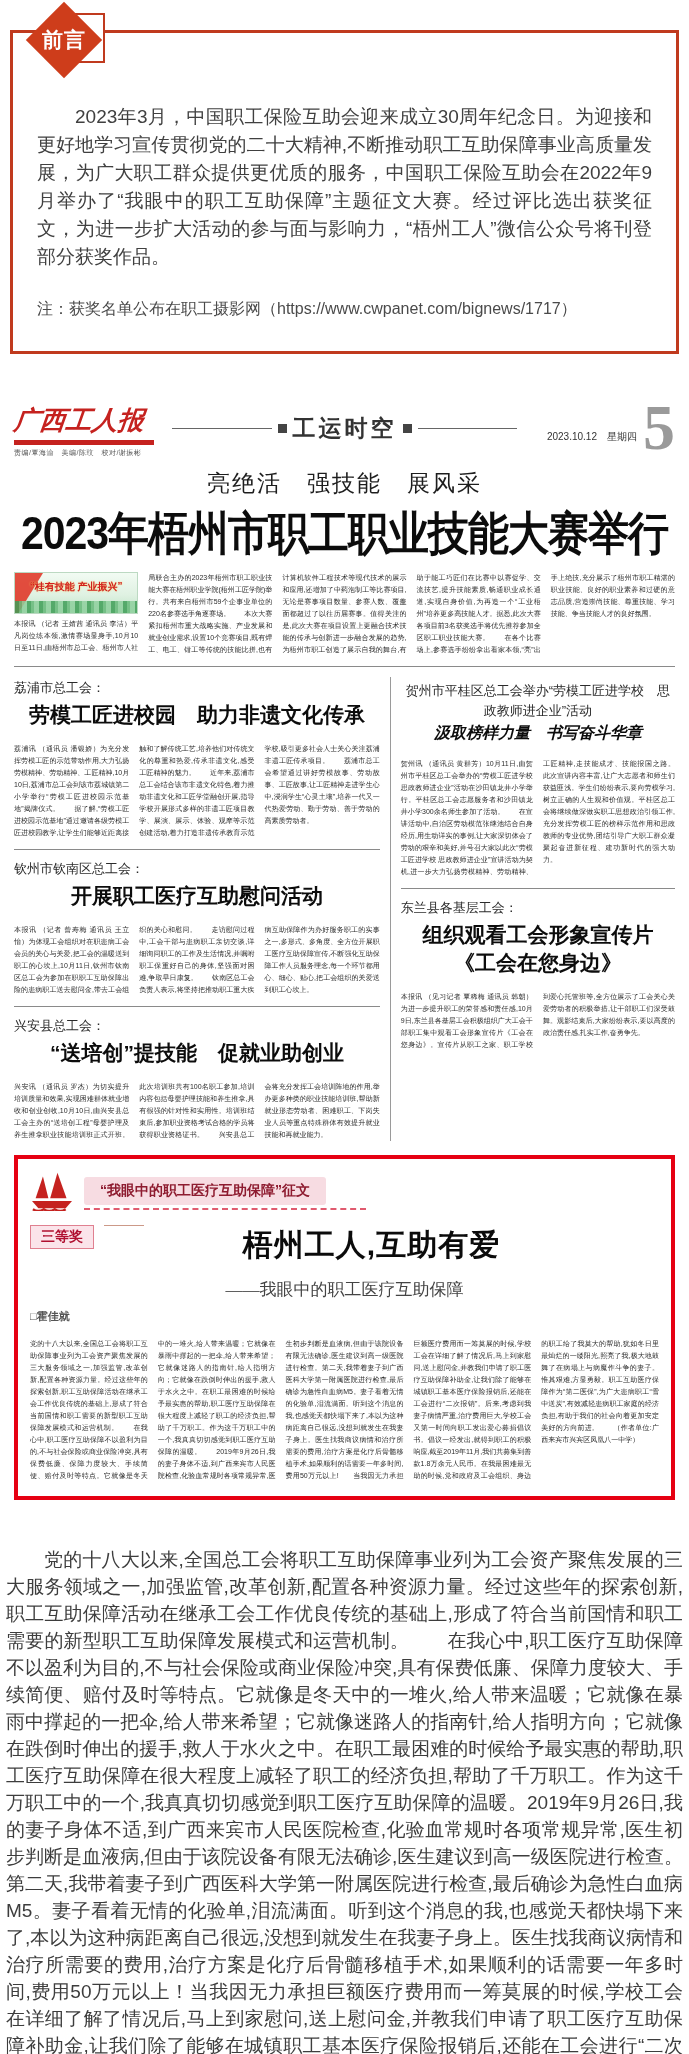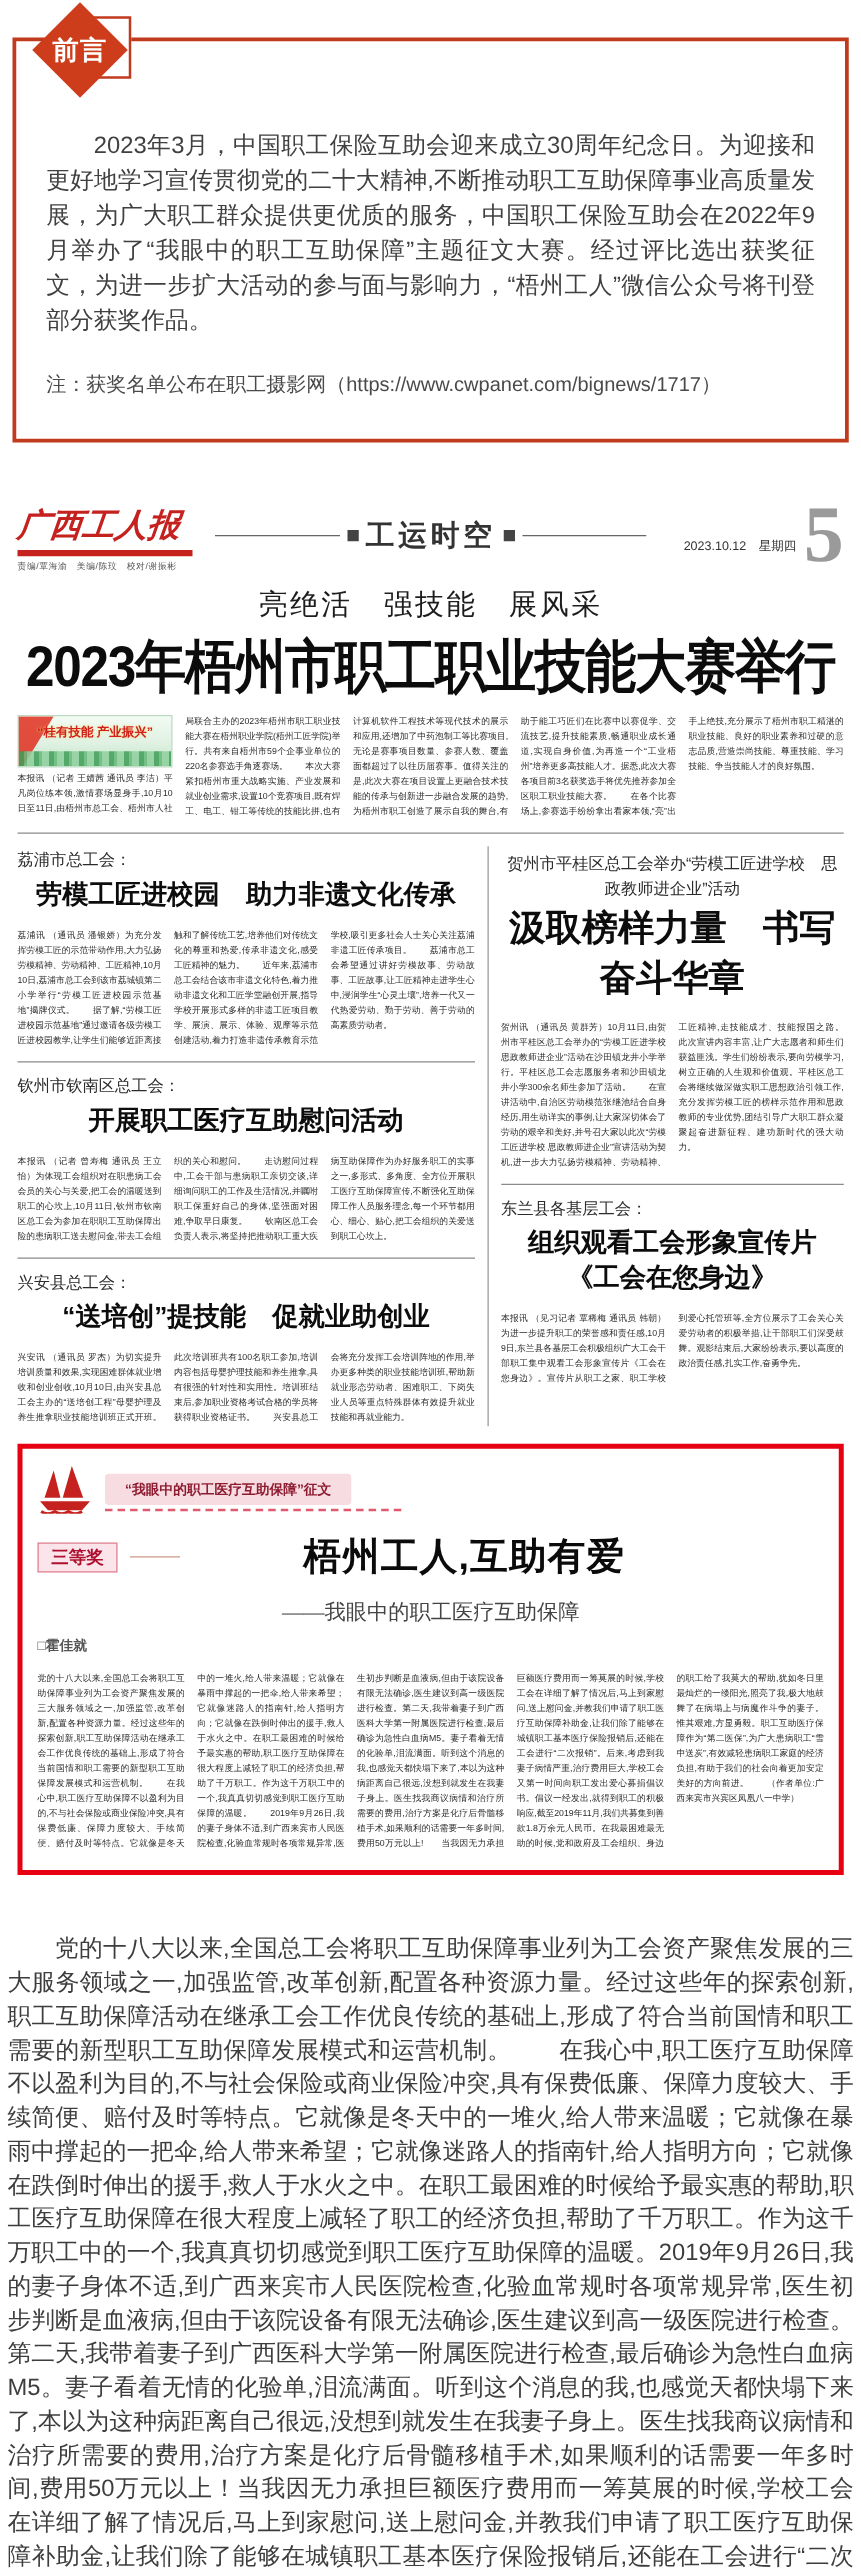--- a/index.html
+++ b/index.html
@@ -44,28 +44,28 @@
   .banner-ribbon{position:absolute;left:-6px;top:0;width:34px;height:40px;background:#E03A2A;clip-path:polygon(0 0,100% 0,28% 100%,0 100%);opacity:.9;}
 
   .h-rule{border:0;border-top:1.5px solid #8a8a8a;margin:10px 0;}
 
   .mid{display:flex;margin-top:2px;}
   .mid-left{flex:0 0 57%;box-sizing:border-box;padding-right:10px;border-right:1px solid #9a9a9a;}
   .mid-right{flex:1;box-sizing:border-box;padding-left:10px;}
   .sec-label{font-size:13px;color:#2b2b2b;margin:2px 0 4px 0;}
   .sec-headline{font-size:21px;font-weight:900;color:#0c0c0c;text-align:center;margin:0 0 6px 0;letter-spacing:0;}
   .sec-kicker{font-size:13px;color:#2b2b2b;text-align:center;line-height:20px;margin:4px 0 2px 0;}
-  .sec-headline-lg{font-size:29px;}
+  .sec-headline-lg{font-size:16px;font-style:italic;}
 
   .featured{border:4px solid #E60012;margin-top:14px;padding:12px 12px 14px 12px;}
   .feat-banner-row{display:flex;align-items:center;gap:10px;}
   .boat-icon{flex:0 0 44px;height:40px;}
-  .banner-pill{background:#F7DCE2;color:#8E1C30;font-weight:800;font-size:11px;padding:5px 16px;border-radius:3px;position:relative;}
+  .banner-pill{background:#F7DCE2;color:#8E1C30;font-weight:800;font-size:14px;padding:5px 16px;border-radius:3px;position:relative;}
   .banner-pill::after{content:"";position:absolute;left:0;right:-40px;bottom:-5px;border-bottom:2px dashed #E05A6E;}
-  .feat-title-row{display:flex;align-items:center;gap:10px;margin-top:14px;}
+  .feat-title-row{display:flex;align-items:flex-start;gap:10px;margin-top:14px;}
   .award-tag{flex:0 0 auto;border:1px solid #E08090;background:#FBE4EA;color:#B01030;font-size:14px;font-weight:700;padding:2px 10px;}
   .award-dash{flex:0 0 40px;height:1px;background:#c98;}
   .feat-title{flex:1;text-align:center;font-size:30px;font-weight:900;color:#0b0b0b;letter-spacing:1px;margin-right:70px;}
   .feat-subtitle{text-align:center;font-size:17px;color:#444;margin-top:12px;font-family:"Liberation Serif","DejaVu Serif",serif;}
   .feat-author{text-align:left;font-size:11px;font-weight:700;color:#555;margin-top:8px;}
 
   
   .essay{margin:46px 6px 0 6px;}
   .essay p{font-size:19px;line-height:27px;color:#3d3d3d;text-align:justify;text-indent:2em;margin:0;}
 </style>

